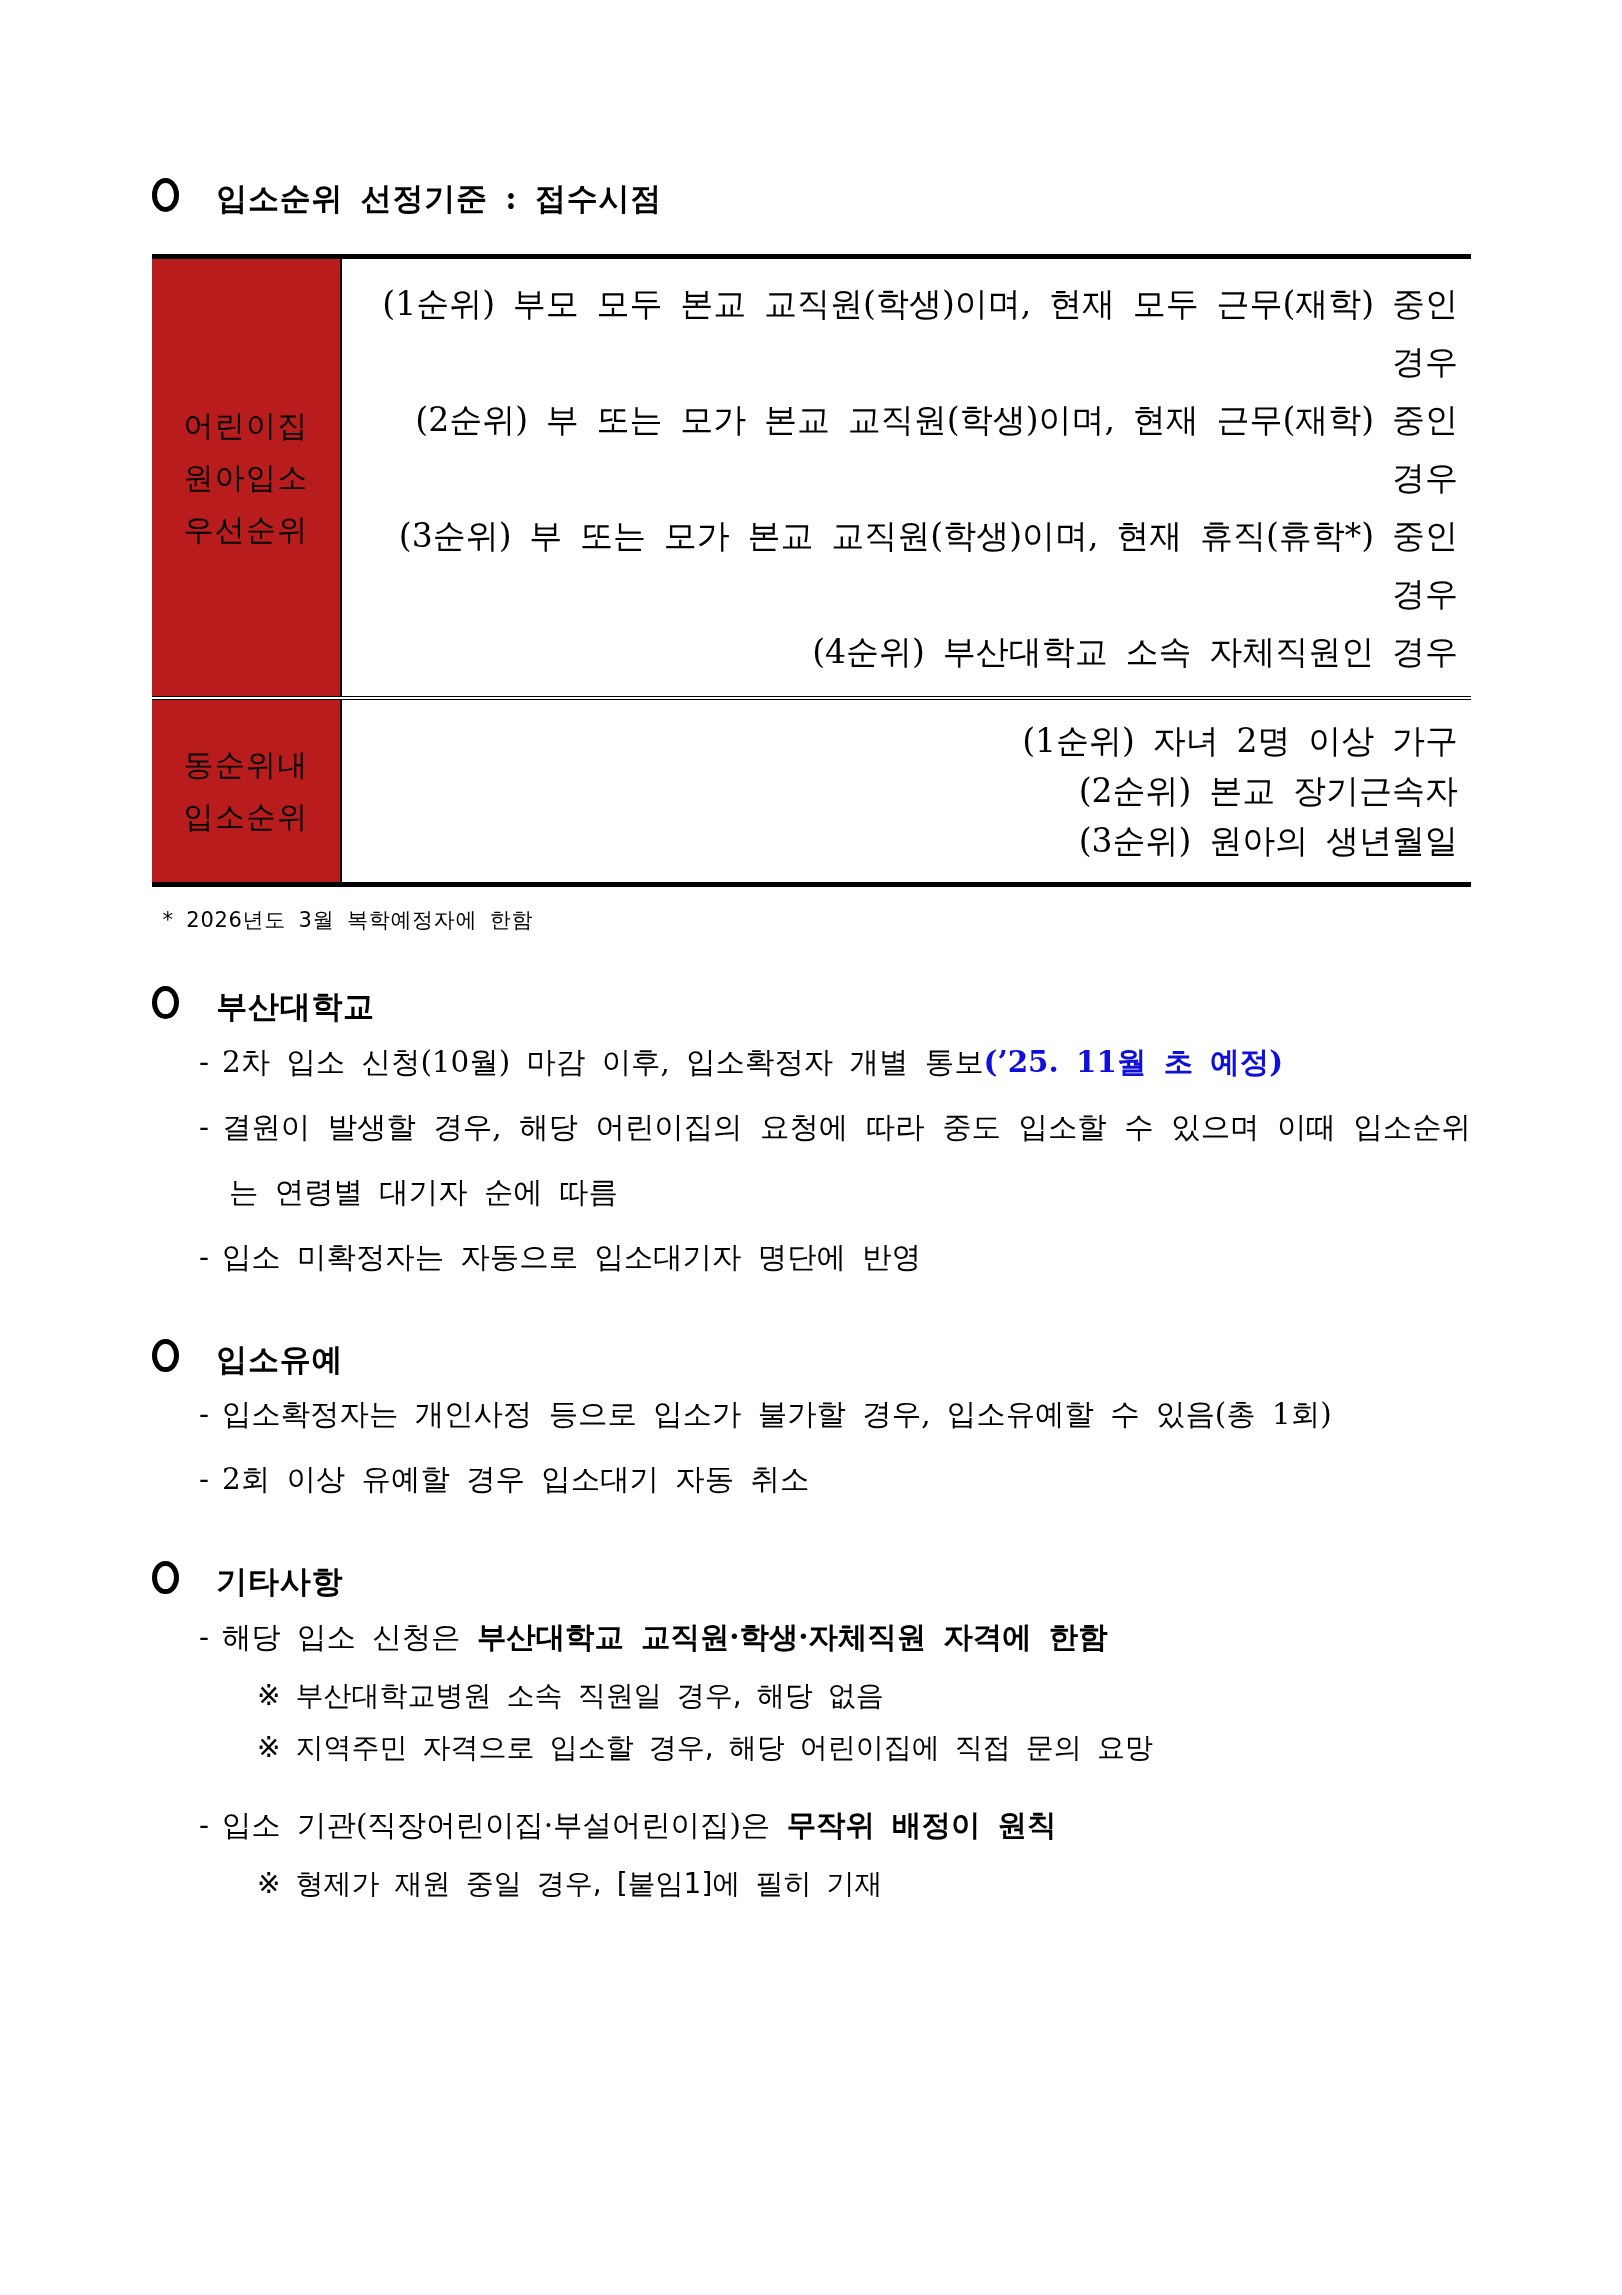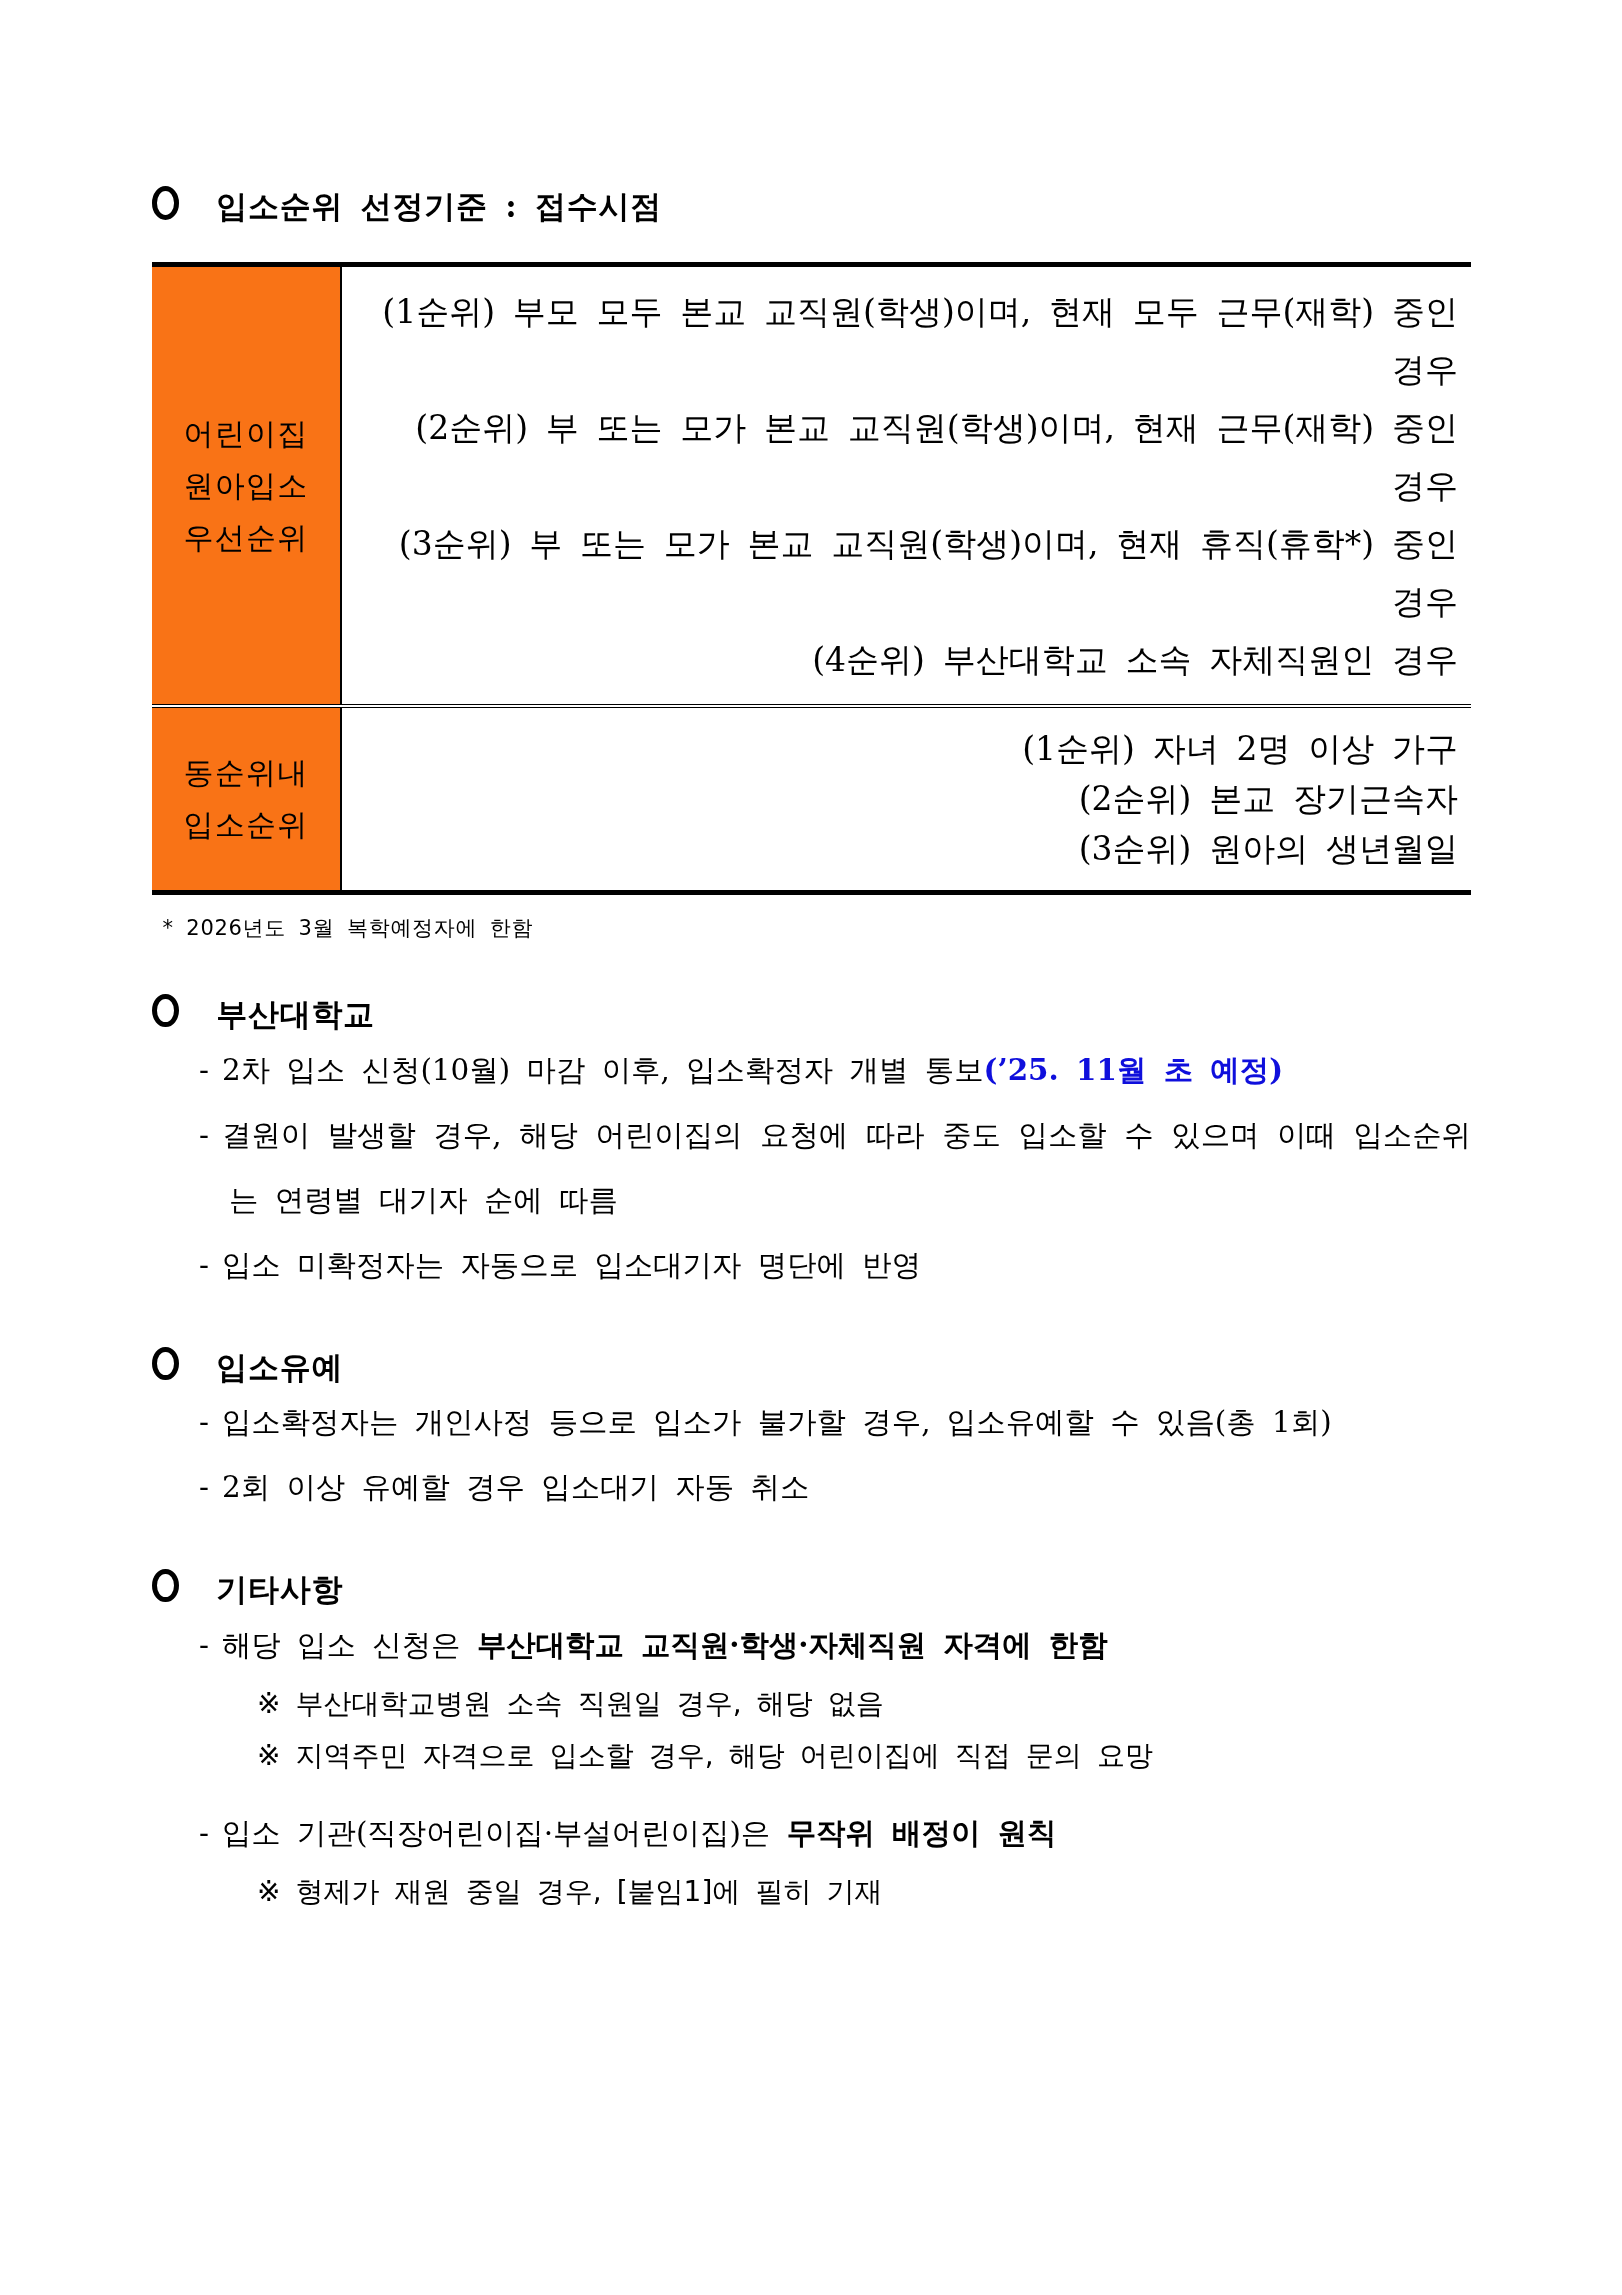--- a/index.html
+++ b/index.html
@@ -14,31 +14,31 @@
   .sec-h{
     font-size:31px;font-weight:bold;line-height:46px;margin:0;
     letter-spacing:0.7px;word-spacing:0.20em;
   }
   .sec-h .obullet{
     display:inline-block;width:17px;height:23.6px;
     border:5.2px solid #000;border-radius:50%;
     margin-right:19.6px;vertical-align:-2.6px;background:#fff;
   }
   .sec{margin-top:46px;}
-  .sec:first-child{margin-top:8px;}
+  .sec:first-child{margin-top:0;}
 
   
   .ptable{
     margin-top:33px;width:1319px;box-sizing:border-box;
     border-top:5.9px solid #000;border-bottom:5.9px solid #000;
   }
   .trow{display:flex;align-items:stretch;}
   .trow + .trow{border-top:4.6px double #000;}
   .th{
-    width:188px;flex:0 0 188px;background:#f97316;
+    width:188px;flex:0 0 188px;background:#b91c1c;
     border-right:2px solid #000;
     display:flex;flex-direction:column;justify-content:center;align-items:center;
     font-size:30px;line-height:52px;letter-spacing:1.3px;
   }
   .td{flex:1 1 auto;padding:15.7px 13px 15.7px 27.5px;font-size:33px;word-spacing:0.22em;text-align:right;}
   .r1 .titem{line-height:58px;}
   .r2 .titem{line-height:50px;}
 
   
   .footnote{

